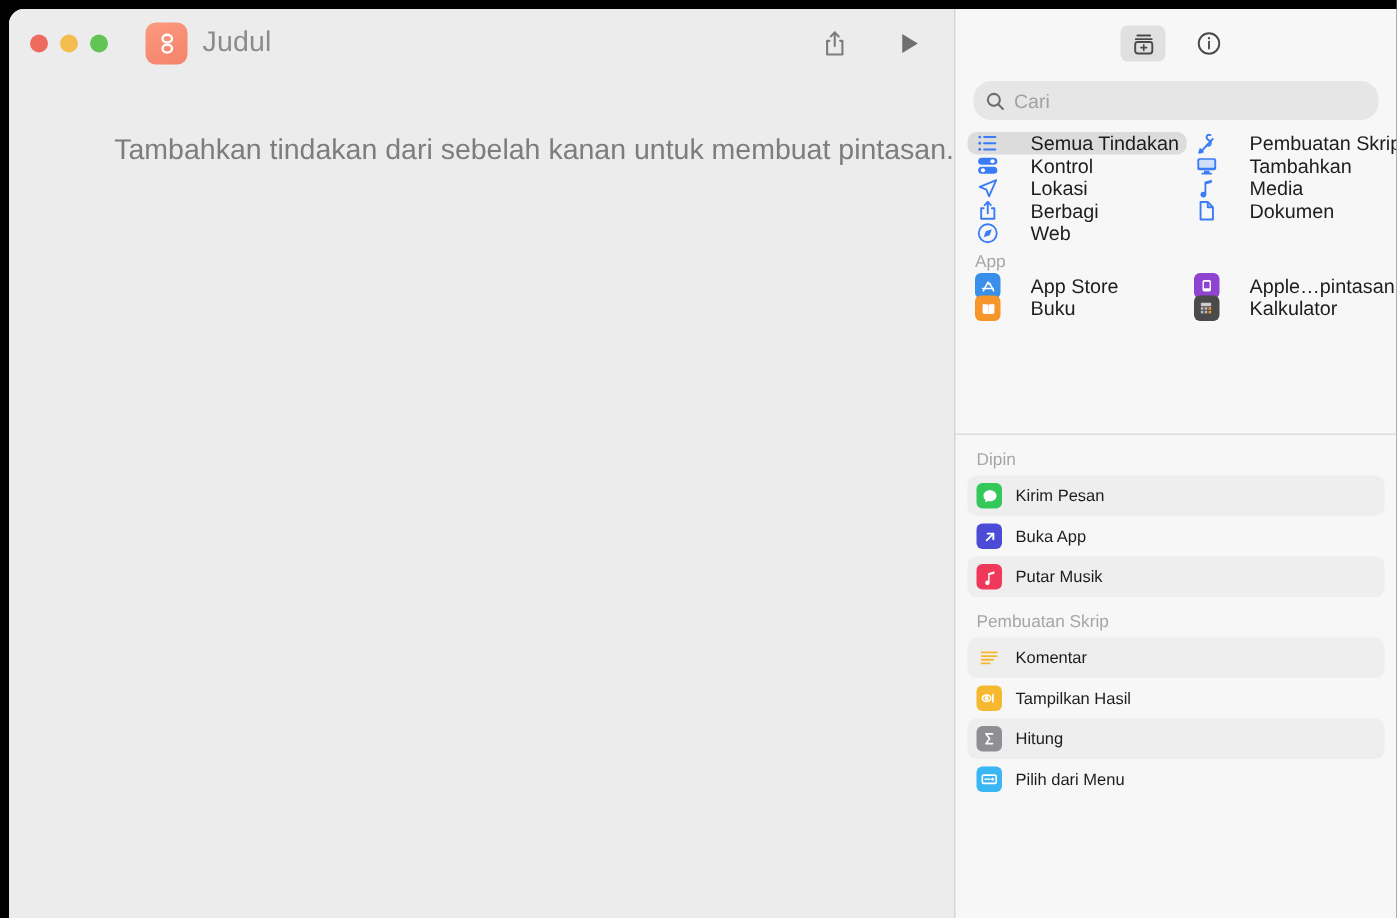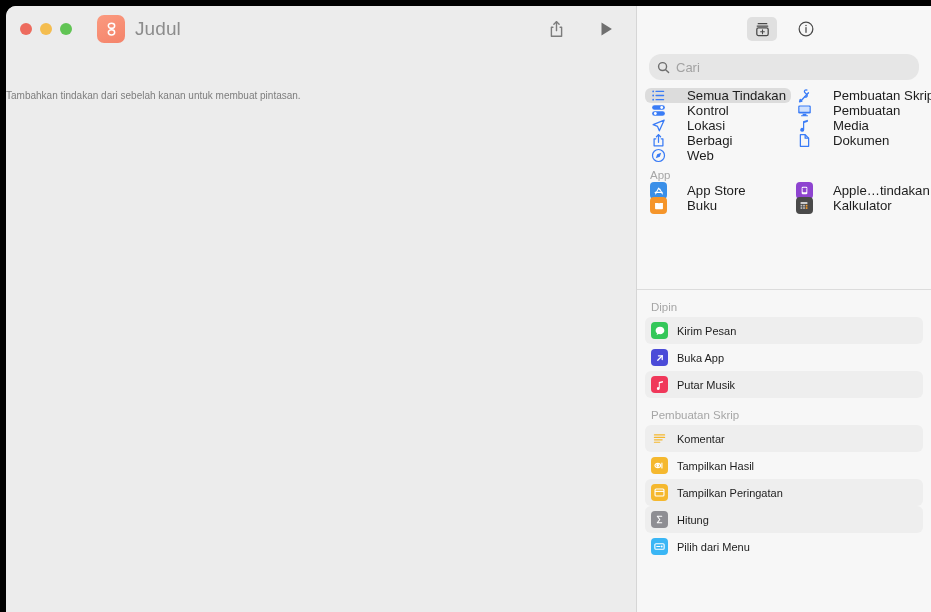--- a/index.html
+++ b/index.html
@@ -66,22 +66,22 @@
   #run-button   { margin-right: 2px; }
 
   #editor-body {
     position: absolute;
     top: 46px; left: 0; right: 0; bottom: 0;
   }
   #empty-hint {
     position: absolute;
     top: 38px;
     left: 0; right: 0;
-    text-align: left;
-    font-size: 10px;
+    text-align: right;
+    font-size: 19px;
     color: #7d7d7d;
   }
 
   
   #library-pane {
     position: relative;
     width: 295px;
     height: 606px;
     flex: 0 0 295px;
     background: #f7f7f7;
@@ -318,21 +318,21 @@
 
         <div class="cat-cell">
           <span class="cat-icon">
             <svg width="15" height="15" viewBox="0 0 16 16">
               <rect x="1.3" y="2.6" width="13.4" height="8.6" rx="1.4" fill="#3a7cf6"></rect>
               <rect x="2.6" y="3.8" width="10.8" height="5.6" rx="0.7" fill="#cfe0fd"></rect>
               <rect x="6" y="11.5" width="4" height="2.2" fill="#3a7cf6"></rect>
               <rect x="4.2" y="13" width="7.6" height="1.2" rx="0.6" fill="#3a7cf6"></rect>
             </svg>
           </span>
-          <span class="cat-label">Pembuatan</span>
+          <span class="cat-label">Tambahkan</span>
         </div>
 
         <div class="cat-cell">
           <span class="cat-icon">
             <svg width="15" height="15" viewBox="0 0 16 16" fill="none" stroke="#3a7cf6" stroke-width="1.35" stroke-linejoin="round">
               <path d="M14 2.3 2.3 7.1l4.7 1.9 1.9 4.7z"></path>
             </svg>
           </span>
           <span class="cat-label">Lokasi</span>
         </div>
@@ -391,21 +391,21 @@
           <span class="cat-label">App Store</span>
         </div>
 
         <div class="cat-cell">
           <span class="app-badge" style="background:#8e44d0">
             <svg width="11" height="11" viewBox="0 0 14 14">
               <rect x="3.4" y="2.2" width="7.2" height="9.6" rx="1.5" fill="#ffffff"></rect>
               <rect x="4.6" y="3.6" width="4.8" height="5.6" rx="0.6" fill="#8e44d0"></rect>
             </svg>
           </span>
-          <span class="cat-label">Apple…tindakan</span>
+          <span class="cat-label">Apple…pintasan</span>
         </div>
 
         <div class="cat-cell">
           <span class="app-badge" style="background:#f5952a">
             <svg width="12" height="12" viewBox="0 0 14 14">
               <path d="M2.4 3.4h3.4c.7 0 1.2.5 1.2 1.2v6.2H3.6c-.7 0-1.2-.5-1.2-1.2z" fill="#ffffff"></path>
               <path d="M11.6 3.4H8.2c-.7 0-1.2.5-1.2 1.2v6.2h3.4c.7 0 1.2-.5 1.2-1.2z" fill="#ffffff"></path>
             </svg>
           </span>
           <span class="cat-label">Buku</span>
@@ -475,29 +475,20 @@
         <span class="action-icon" style="background:#f5b82e">
           <svg width="13" height="13" viewBox="0 0 14 14" fill="none" stroke="#ffffff" stroke-width="1.2">
             <ellipse cx="5.1" cy="7" rx="3" ry="2.3"></ellipse>
             <circle cx="5.1" cy="7" r="0.9" fill="#ffffff"></circle>
             <path d="M9.6 4.4v5.2" stroke-linecap="round"></path>
           </svg>
         </span>
         <span class="action-label">Tampilkan Hasil</span>
       </div>
 
-      <div class="action-row alt">
-        <span class="action-icon" style="background:#f5b82e">
-          <svg width="13" height="13" viewBox="0 0 14 14" fill="none" stroke="#ffffff" stroke-width="1.2">
-            <rect x="2.2" y="3.2" width="9.6" height="7.6" rx="1.2"></rect>
-            <path d="M2.2 5.8h9.6"></path>
-          </svg>
-        </span>
-        <span class="action-label">Tampilkan Peringatan</span>
-      </div>
 
 
       <div class="action-row alt">
         <span class="action-icon" style="background:#8e8e93">
           <svg width="13" height="13" viewBox="0 0 14 14" fill="none" stroke="#ffffff" stroke-width="1.15" stroke-linecap="round" stroke-linejoin="round">
             <path d="M9.4 3.5H4.6l2.7 3.5-2.7 3.5h4.8"></path>
           </svg>
         </span>
         <span class="action-label">Hitung</span>
       </div>

